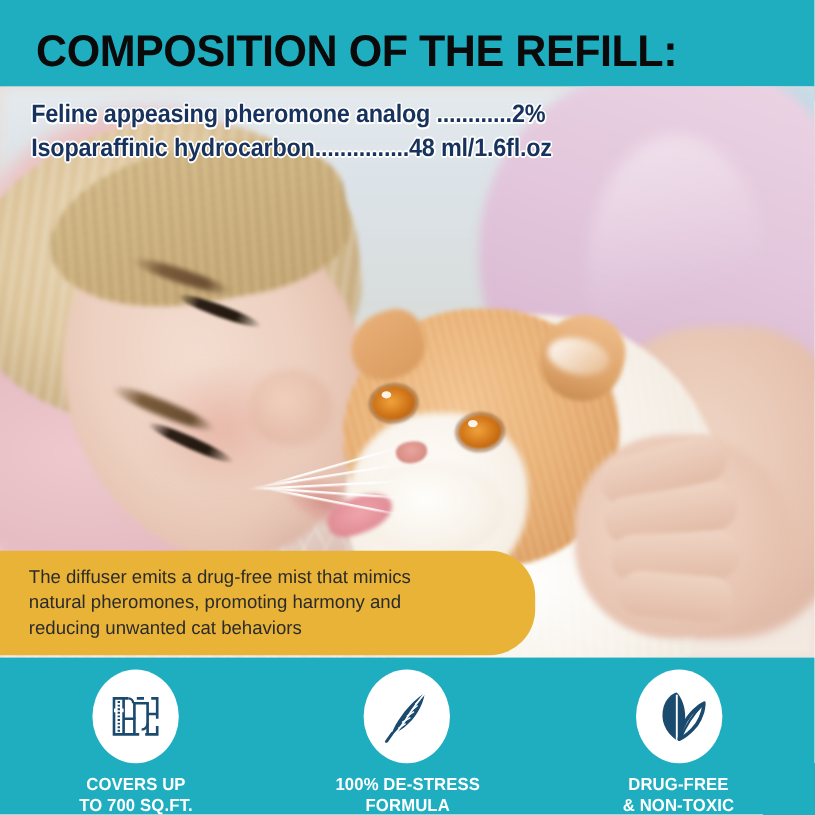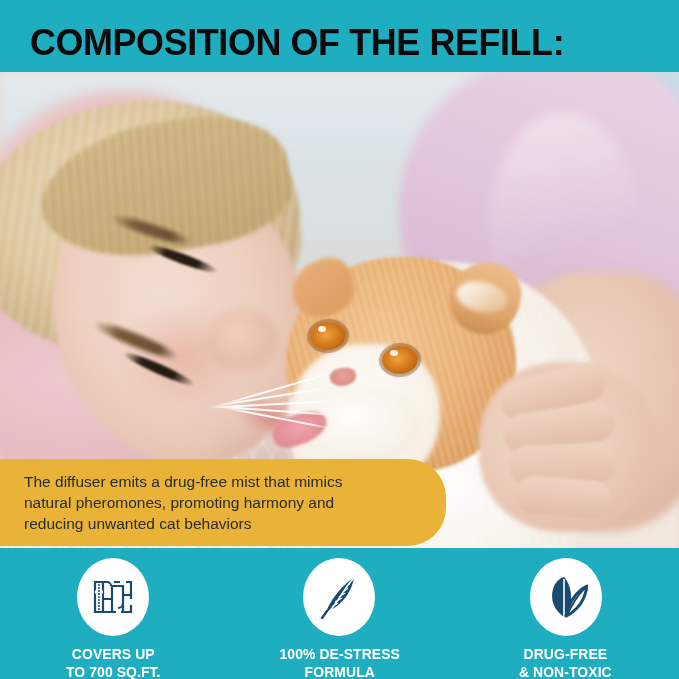--- a/index.html
+++ b/index.html
@@ -522,20 +522,24 @@
       <div class="cat-paw-pad"></div>
 
       <div class="hand"></div>
       <div class="finger f1"></div>
       <div class="finger f2"></div>
       <div class="finger f3"></div>
       <div class="finger f4"></div>
     </div>
   </div>
 
+  <div class="composition-lines">
+    <div class="comp-line">Feline appeasing pheromone analog ............2%</div>
+    <div class="comp-line">Isoparaffinic hydrocarbon...............48 ml/1.6fl.oz</div>
+  </div>
 
   <div class="callout">
     <div class="callout-text">The diffuser emits a drug-free mist that mimics
 natural pheromones, promoting harmony and
 reducing unwanted cat behaviors</div>
   </div>
 
   <div class="feature-bar">
 
     <div class="feature">

